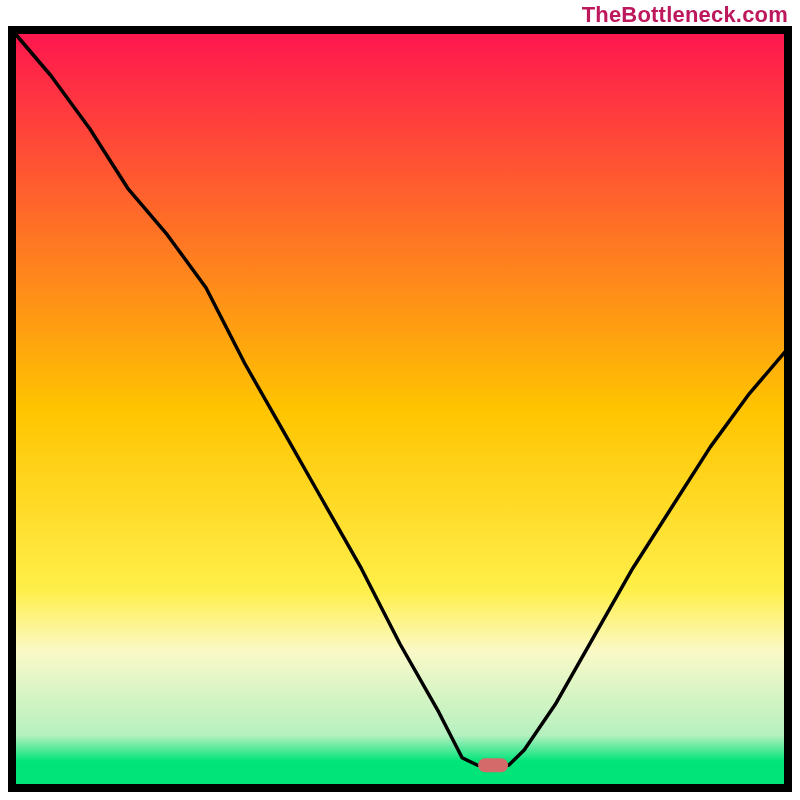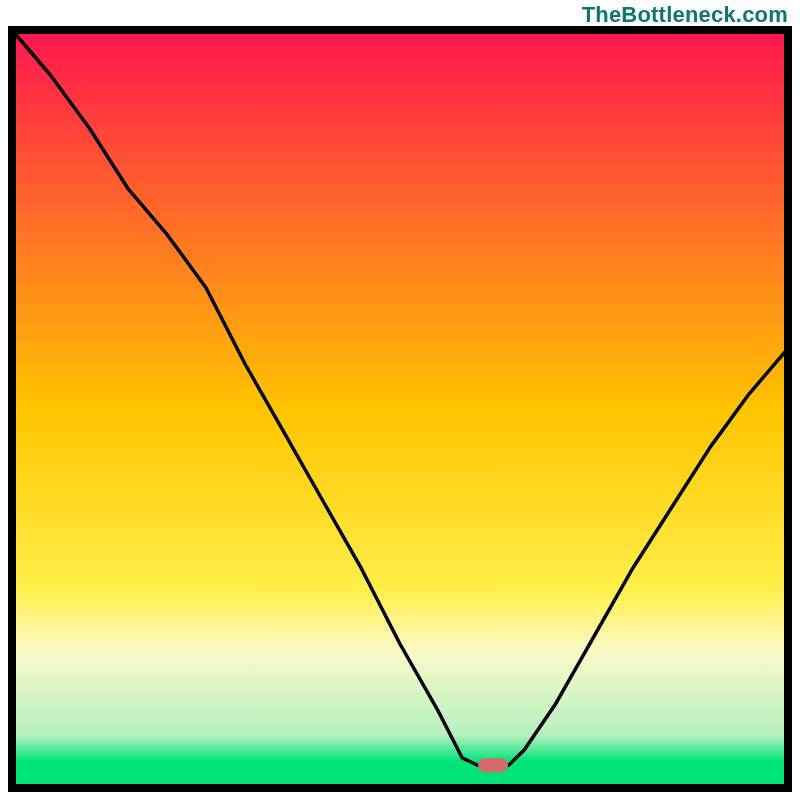--- a/index.html
+++ b/index.html
@@ -15,21 +15,21 @@
     width: 800px;
     height: 800px;
   }
   .attribution {
     position: absolute;
     top: 2px;
     right: 12px;
     font-family: Arial, Helvetica, sans-serif;
     font-size: 22px;
     font-weight: bold;
-    color: #0f766e;
+    color: #be185d;
     letter-spacing: 0.2px;
   }
   svg {
     position: absolute;
     top: 26px;
     left: 8px;
   }
 </style>
 </head>
 <body>

